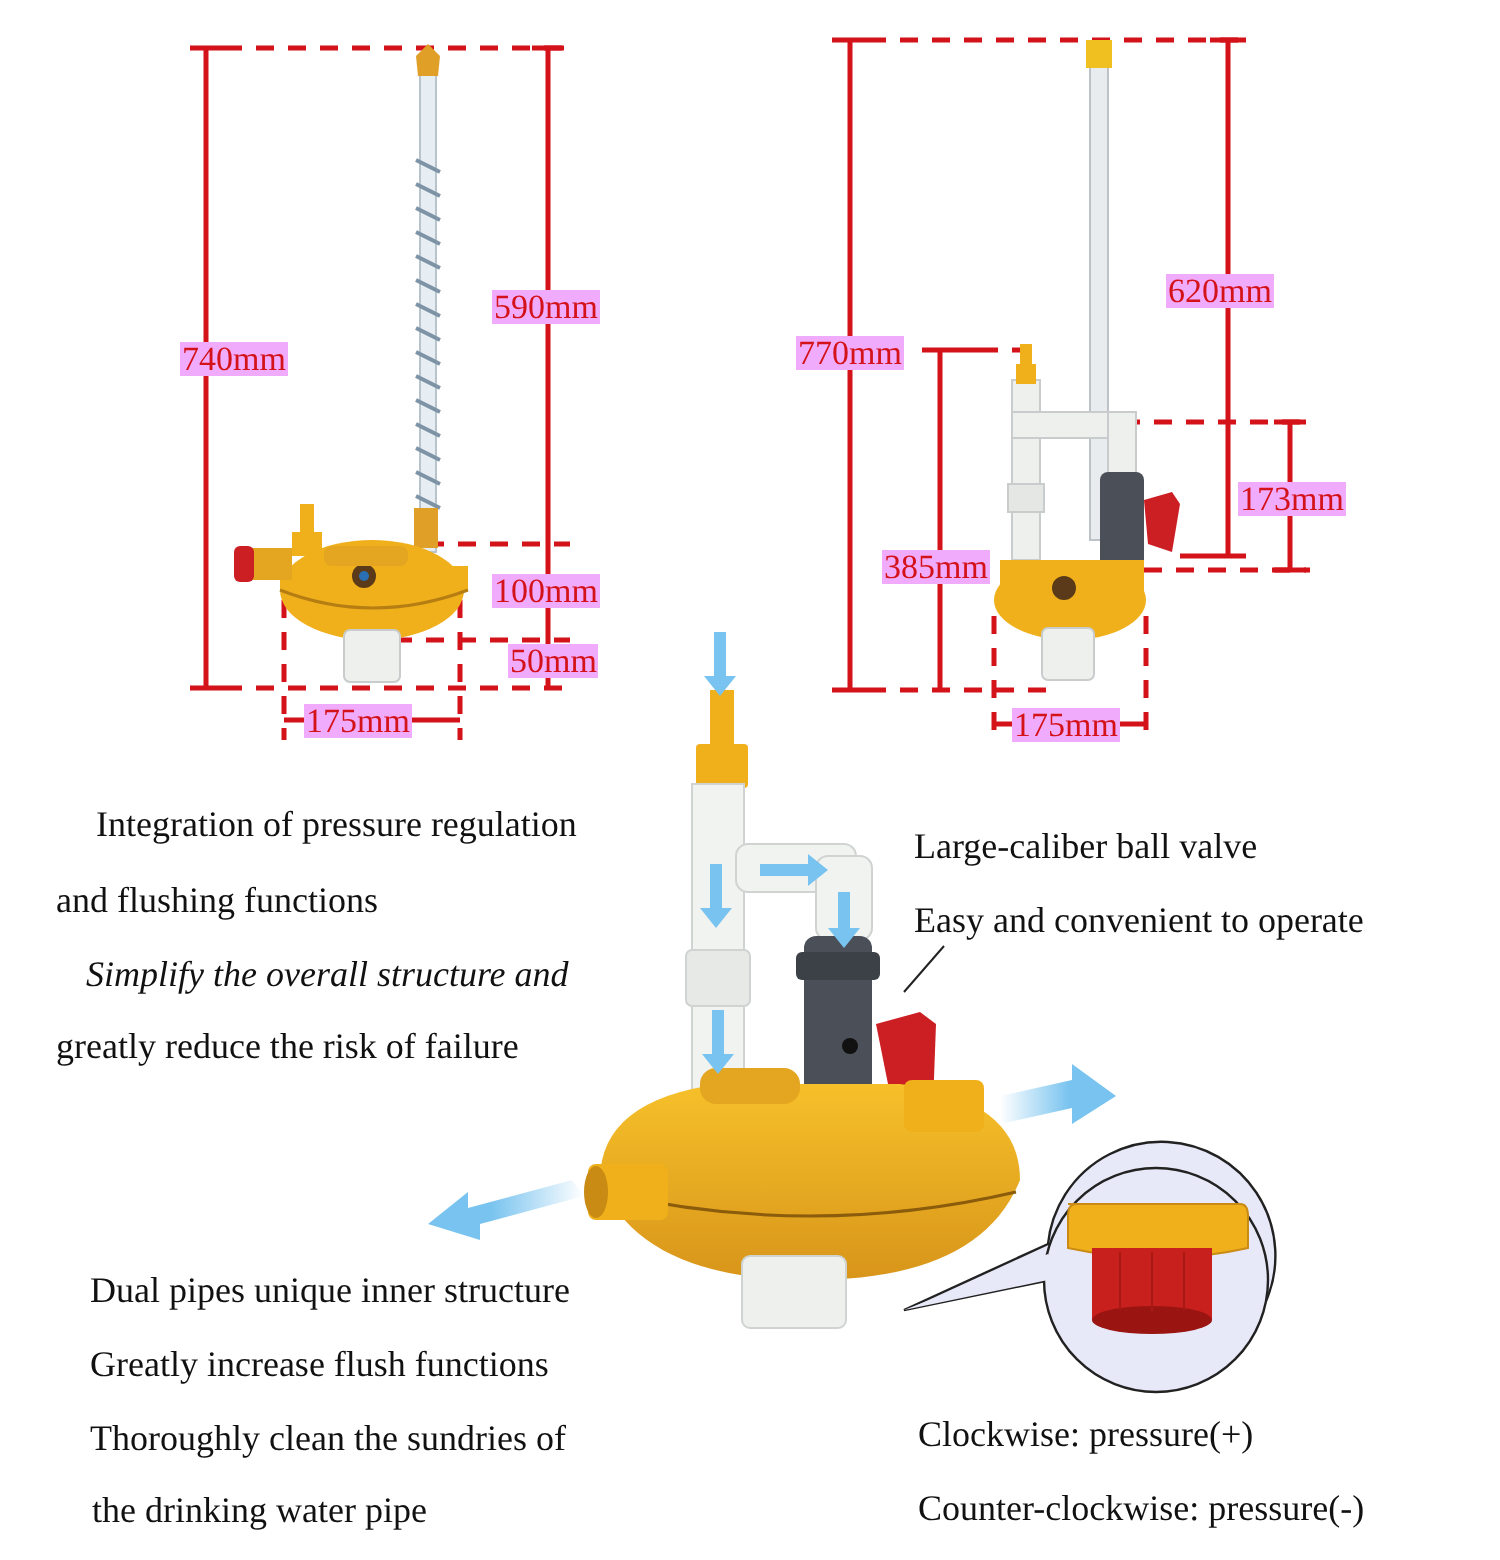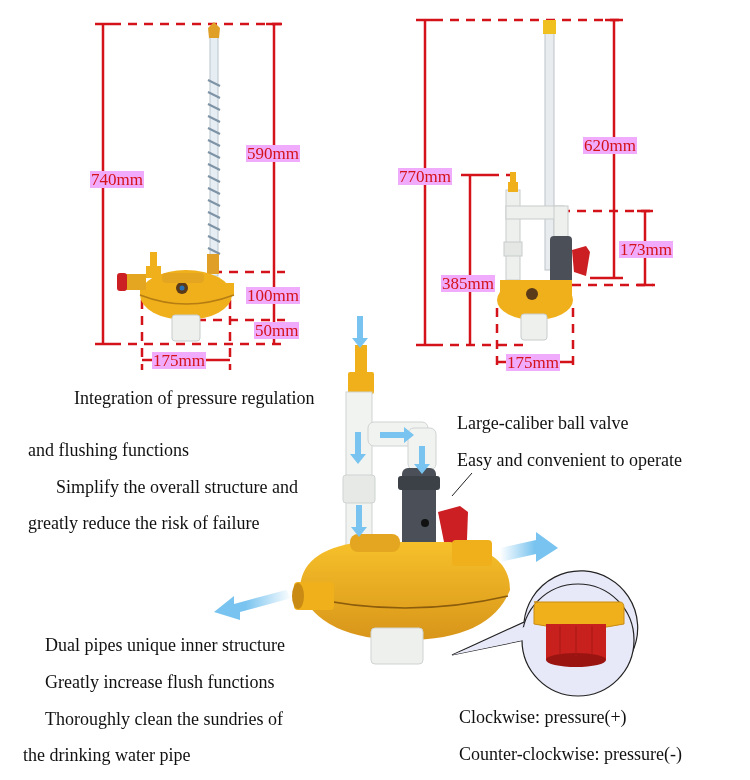--- a/index.html
+++ b/index.html
@@ -179,27 +179,27 @@
     <path d="M524 640 L452 655 L524 627" fill="#e8e9f8" stroke="none"></path>
     <path d="M534 602 h86 q4 0 4 6 v16 q-44 10 -90 0 v-16 q0 -6 4 -6 z" fill="#f0b01c" stroke="#c98b14" stroke-width="1"></path>
     <rect x="546" y="624" width="60" height="36" fill="#c8201c"></rect>
     <ellipse cx="576" cy="660" rx="30" ry="7" fill="#9a1512"></ellipse>
     <line x1="560" y1="626" x2="560" y2="655" stroke="#a81814" stroke-width="1"></line>
     <line x1="576" y1="626" x2="576" y2="656" stroke="#a81814" stroke-width="1"></line>
     <line x1="592" y1="626" x2="592" y2="655" stroke="#a81814" stroke-width="1"></line>
   </g>
 </svg>
 
-<div class="txt" style="left:48px;top:389px;margin-left:26px;">Integration of pressure regulation</div>
+<div class="txt" style="left:48px;top:403px;">Integration of pressure regulation</div>
 <div class="txt" style="left:28px;top:441px;">and flushing functions</div>
-<div class="txt" style="left:56px;top:478px;">Simplify the overall structure and</div>
+<div class="txt" style="left:43px;top:478px;font-style:italic;">Simplify the overall structure and</div>
 <div class="txt" style="left:28px;top:514px;">greatly reduce the risk of failure</div>
 
 <div class="txt" style="left:457px;top:414px;">Large-caliber ball valve</div>
 <div class="txt" style="left:457px;top:451px;">Easy and convenient to operate</div>
 
 <div class="txt" style="left:45px;top:636px;text-align:right;">Dual pipes unique inner structure</div>
 <div class="txt" style="left:45px;top:673px;">Greatly increase flush functions</div>
 <div class="txt" style="left:45px;top:710px;">Thoroughly clean the sundries of</div>
-<div class="txt" style="left:23px;top:746px;">the drinking water pipe</div>
+<div class="txt" style="left:46px;top:746px;">the drinking water pipe</div>
 
 <div class="txt" style="left:459px;top:708px;text-align:right;">Clockwise: pressure(+)</div>
 <div class="txt" style="left:459px;top:745px;">Counter-clockwise: pressure(-)</div>
 
 </body></html>

